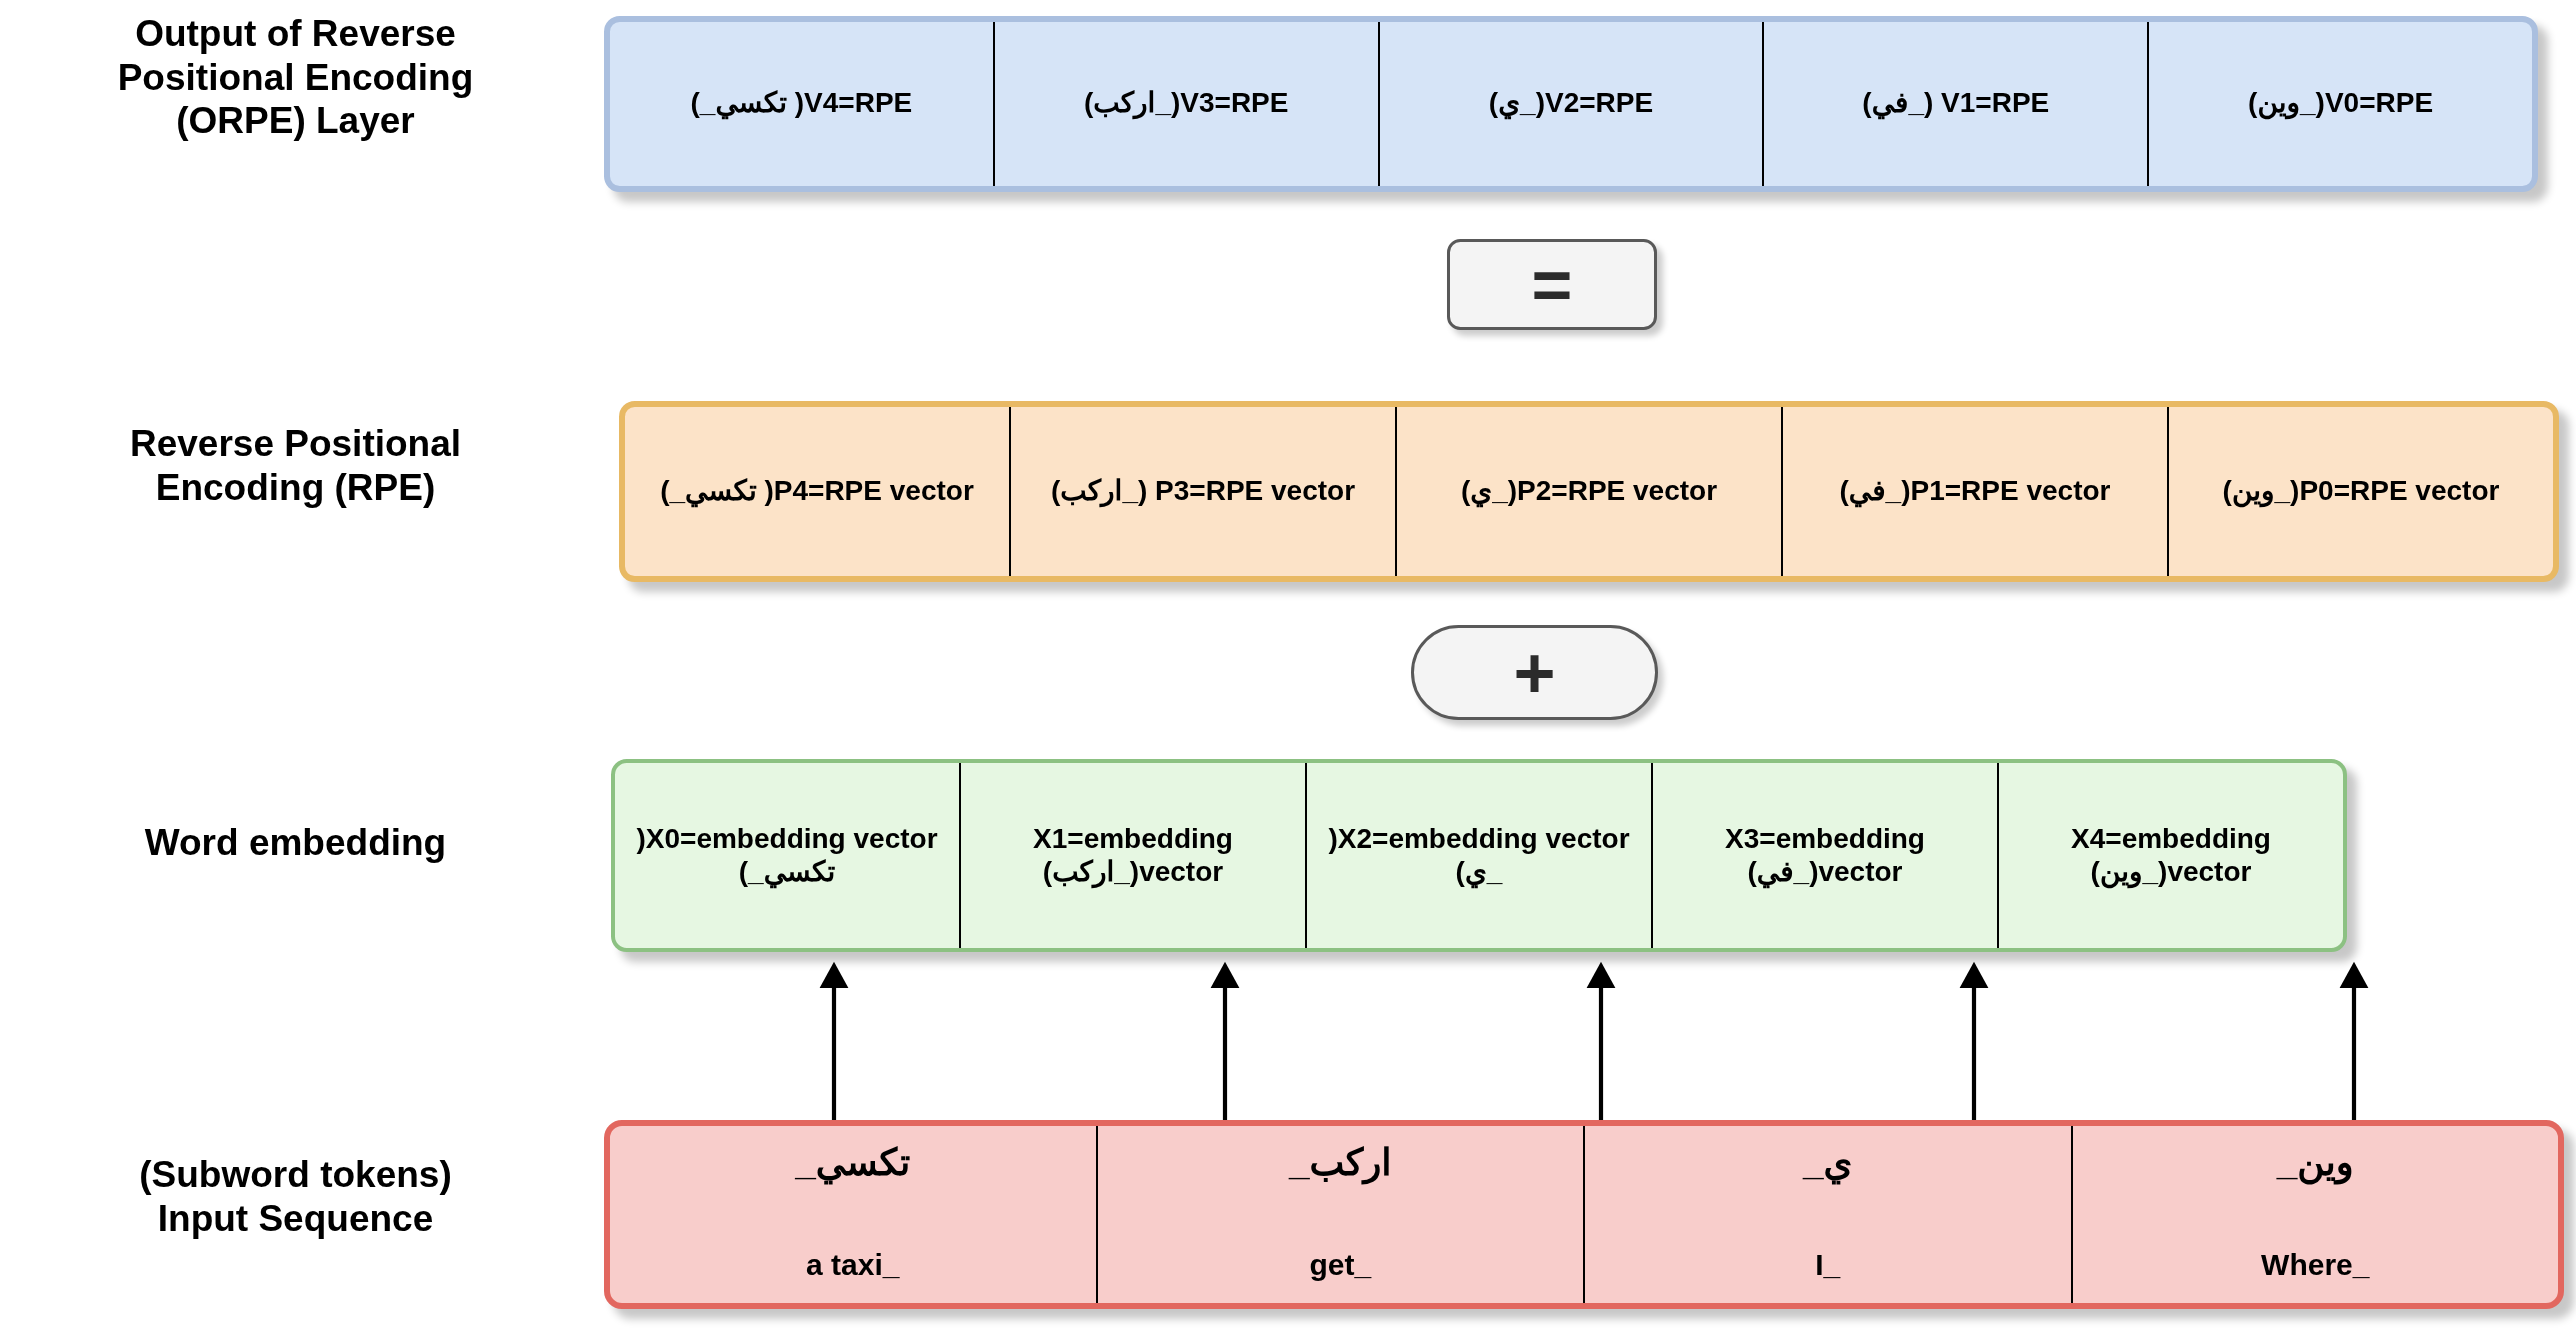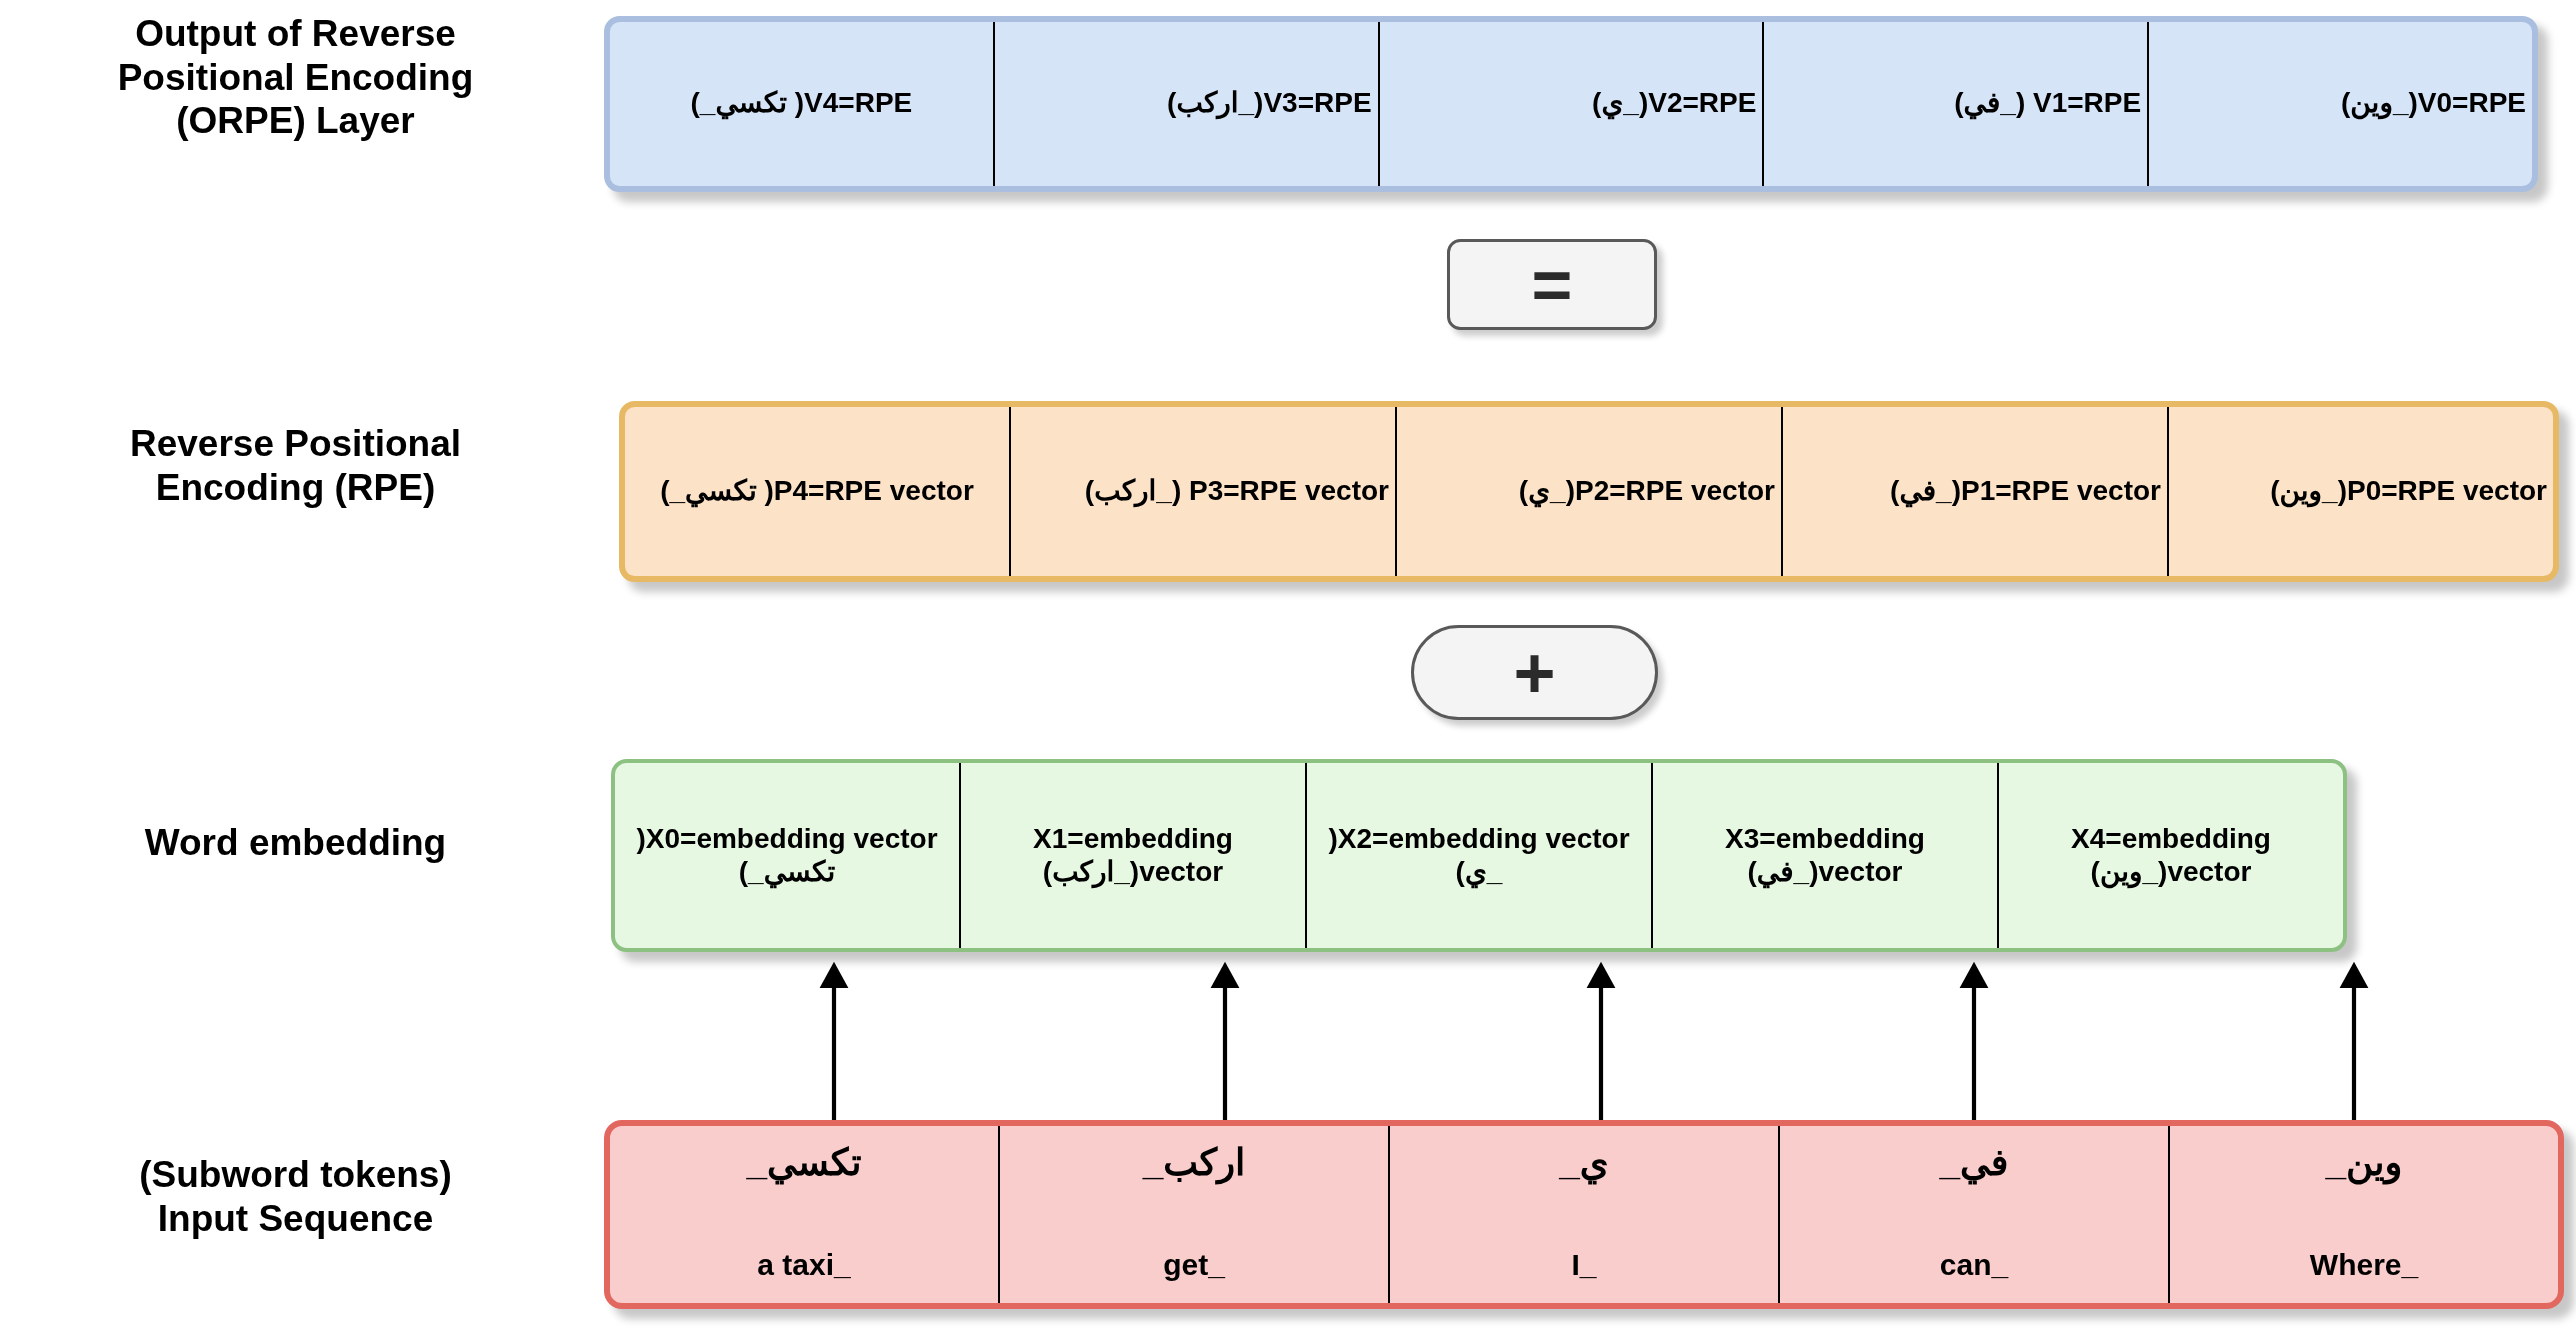--- a/index.html
+++ b/index.html
@@ -35,21 +35,21 @@
     flex:1 1 0;
     display:flex;
     align-items:center;
     justify-content:center;
     text-align:center;
     box-sizing:border-box;
     padding:3.6px 6px;
     font-weight:bold;
     line-height:1.16;
   }
-  .cell + .cell{ border-left:2.4px solid #000;justify-content:flex-end; }
+  .cell + .cell{ border-left:2.4px solid #000; }
 
   
   #orpe-row{
     left:604px;top:15.7px;width:1934px;height:176px;
     background:#d6e4f7;
     border:6px solid #aabfdf;
   }
   #orpe-row .cell{ font-size:28px; }
 
   
@@ -227,23 +227,19 @@
     </div>
     <div class="cell">
       <span class="tok-ar">اركب_</span>
       <span class="tok-en">get_</span>
     </div>
     <div class="cell">
       <span class="tok-ar">ي_</span>
       <span class="tok-en">I_</span>
     </div>
     <div class="cell">
-      <span class="tok-ar">في_</span>
-      <span class="tok-en">can_</span>
-    </div>
-    <div class="cell">
       <span class="tok-ar">وين_</span>
       <span class="tok-en">Where_</span>
     </div>
   </div>
 
 </div>
 
 
 </body></html>

